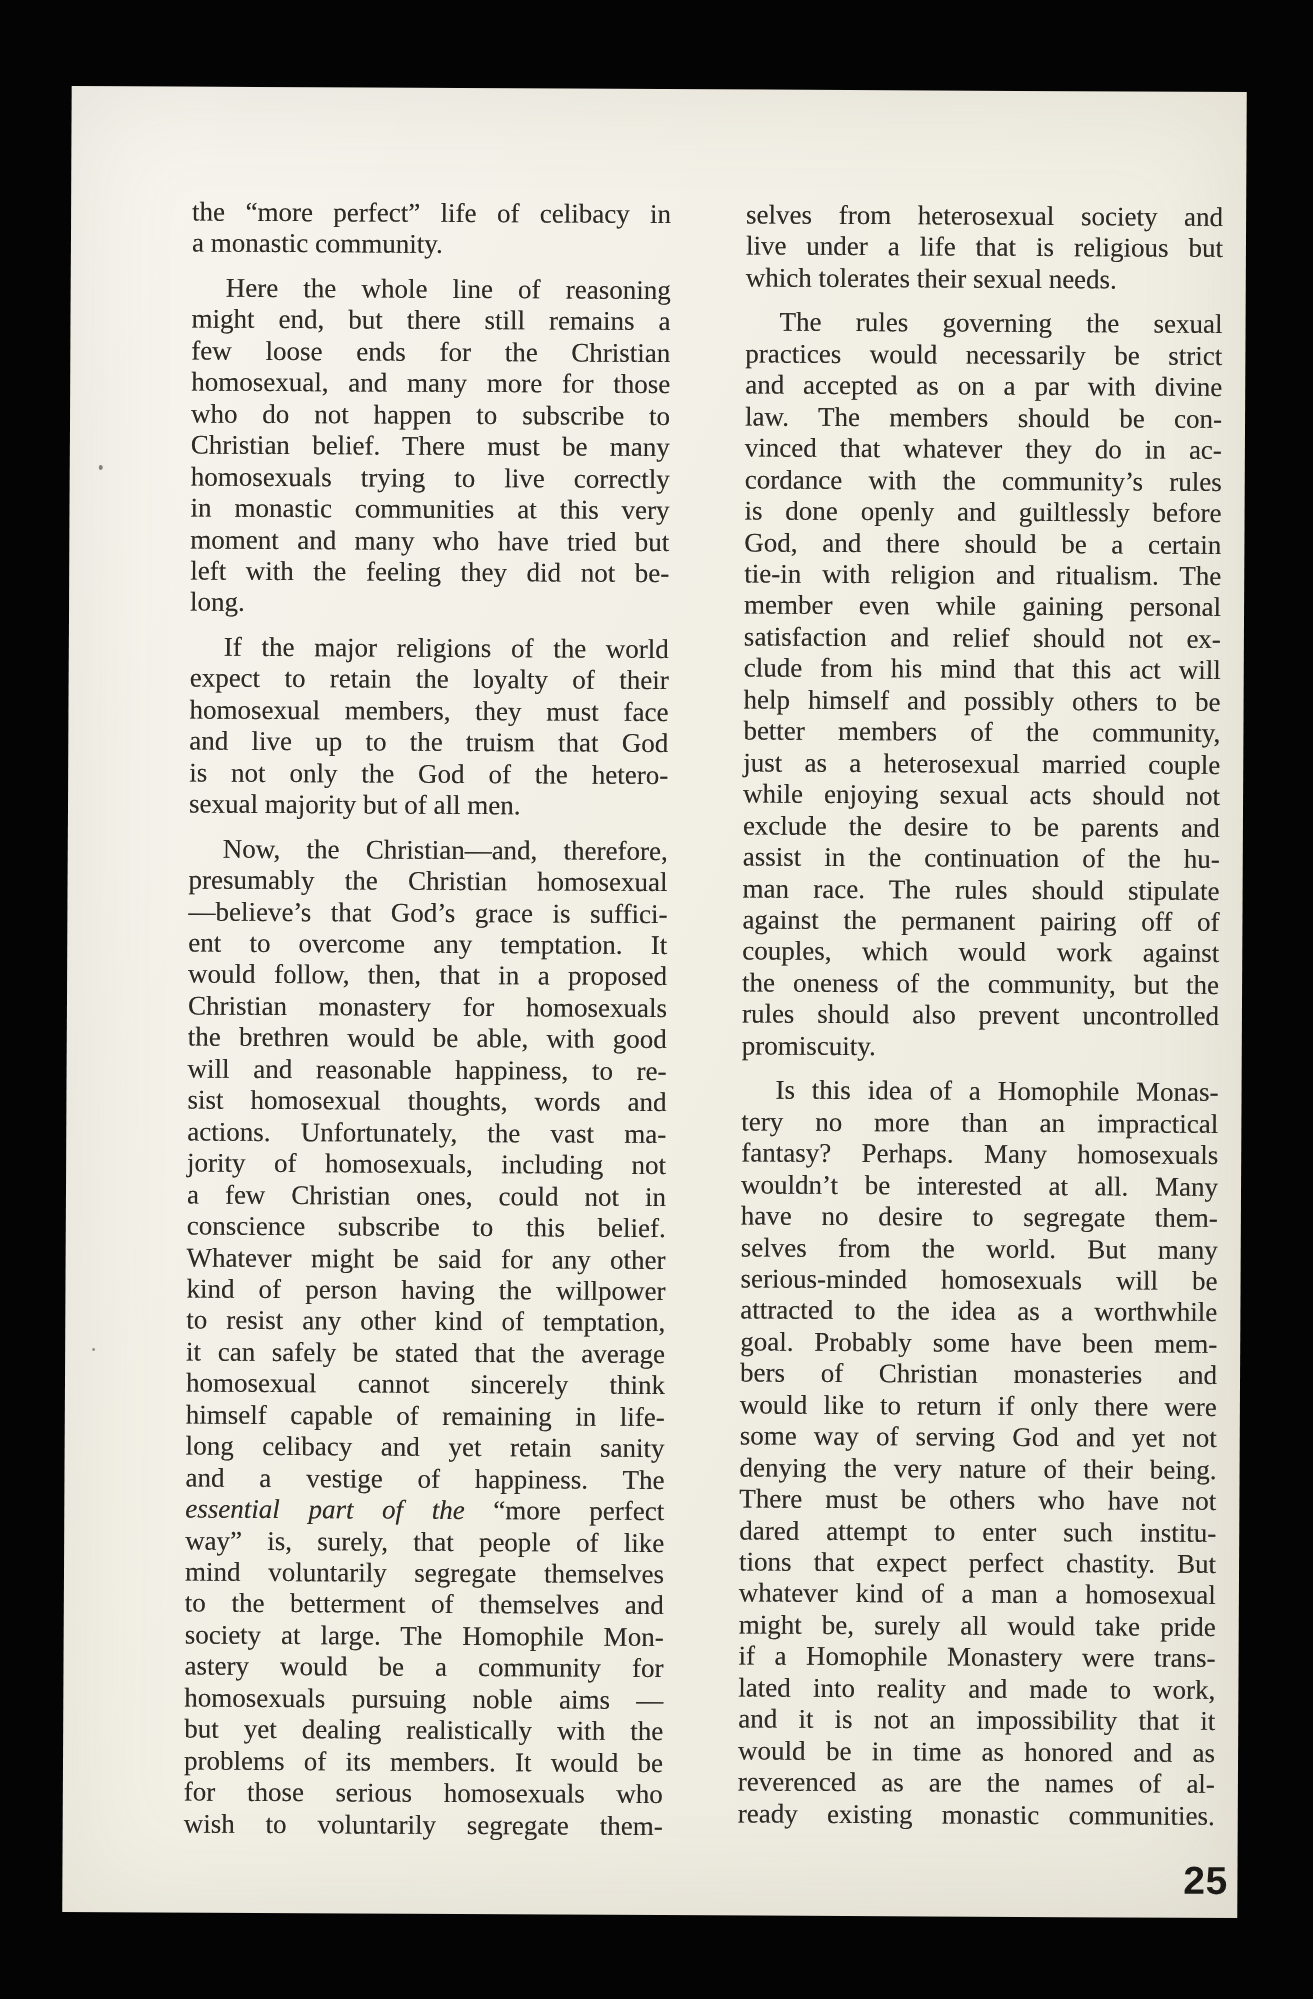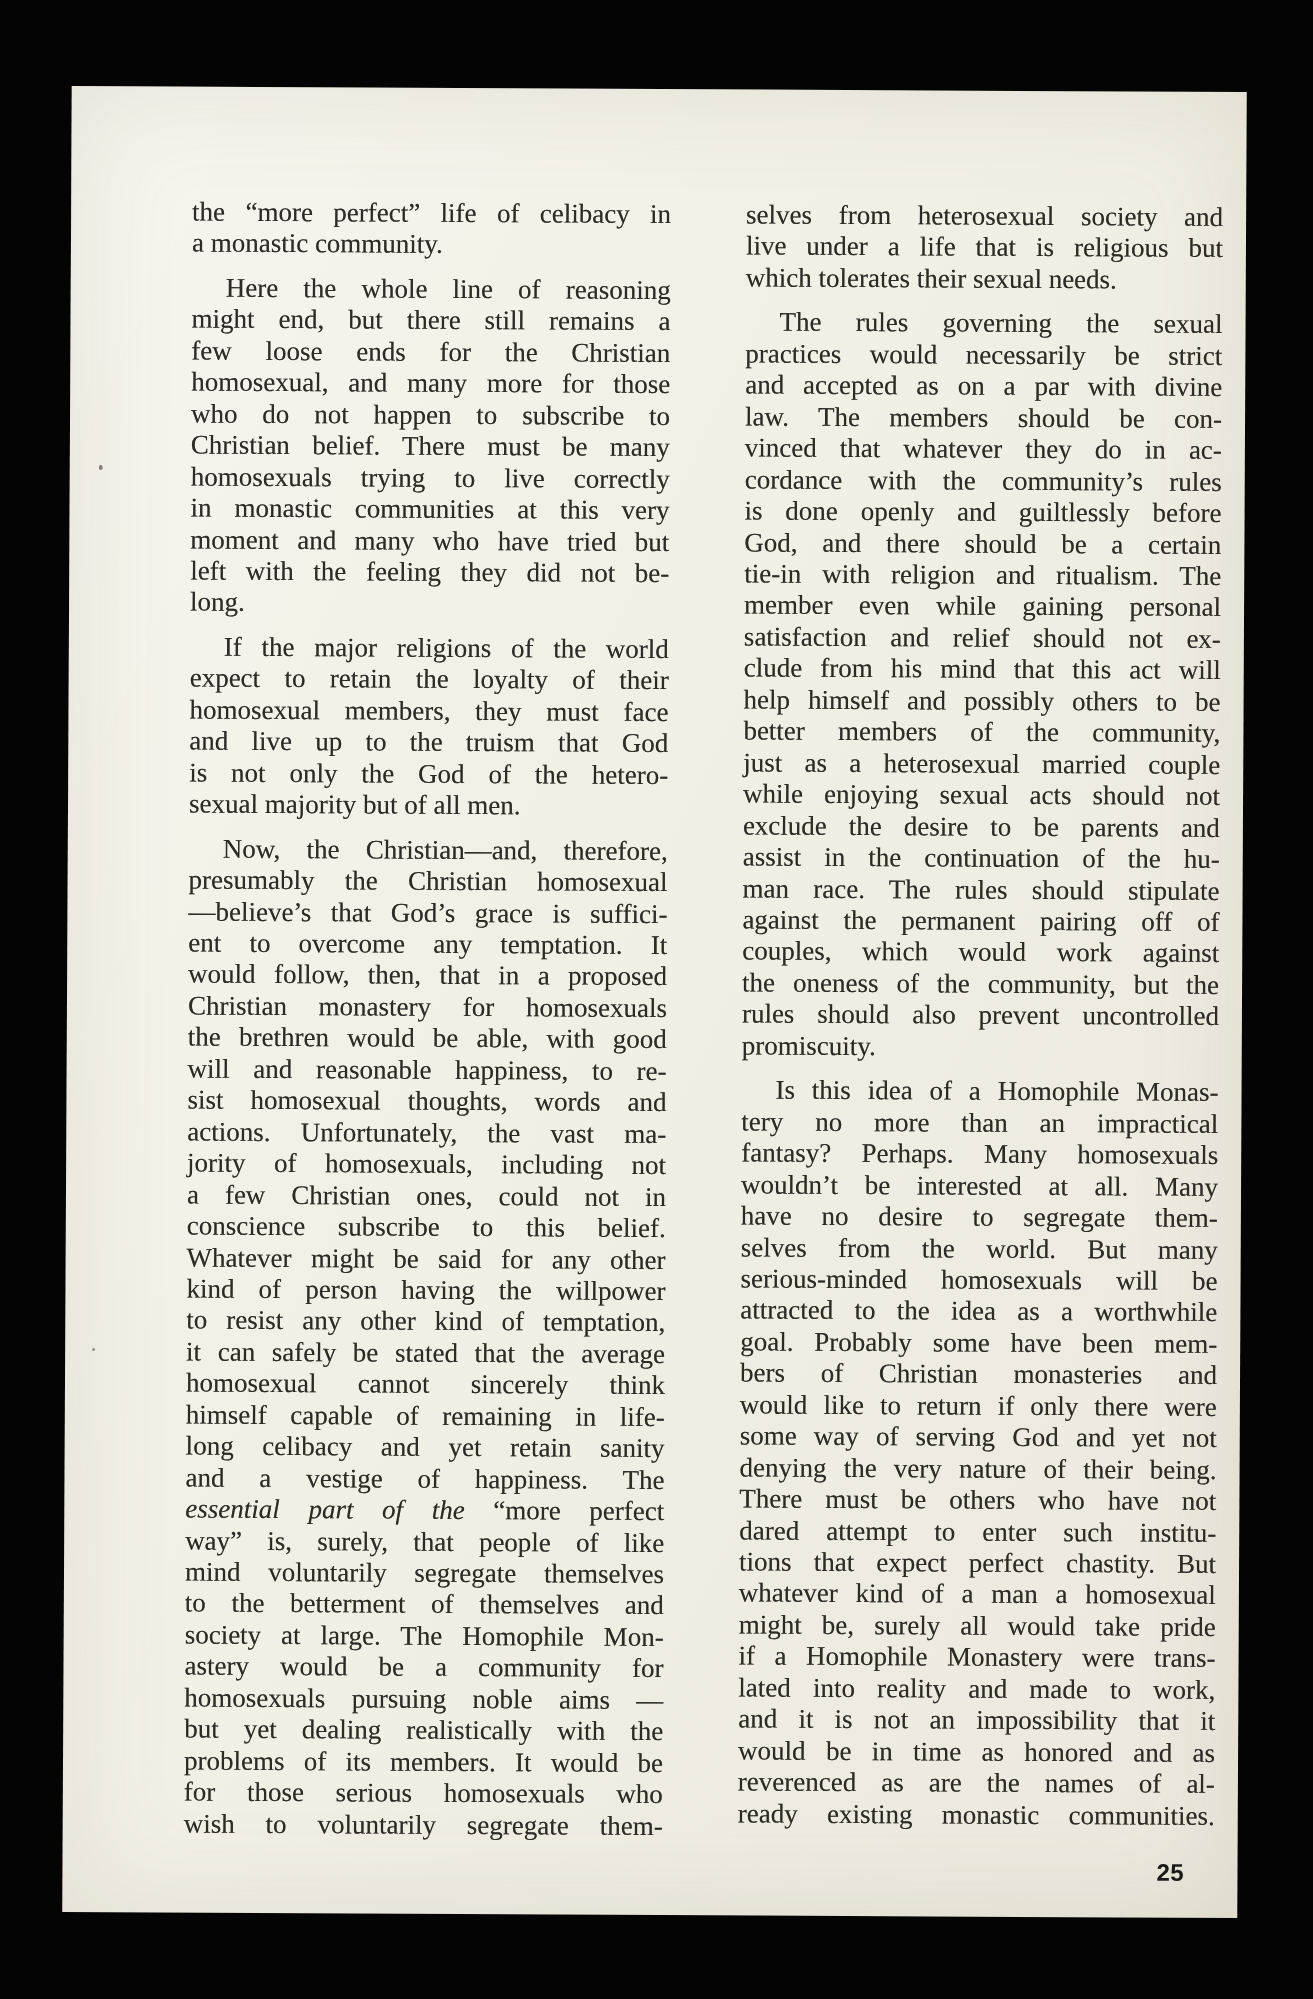--- a/index.html
+++ b/index.html
@@ -34,24 +34,24 @@
   .col-left  { left: 121px; width: 479px; }
   .col-right { left: 675px; width: 477px; }
   .para { margin: 0; }
   .para + .para { margin-top: 13px; }
   .para.indent .line:first-child { text-indent: 34px; }
   .line { text-align: justify; text-align-last: justify; }
   .line.endline { text-align-last: left; }
   .line i { font-style: italic; }
   .page-number {
     position: absolute;
-    left: 1094px; top: 1767px;
+    left: 1121px; top: 1767px;
     font-family: "Liberation Sans", "DejaVu Sans", sans-serif;
     font-weight: 700;
-    font-size: 24px;
+    font-size: 39px;
     letter-spacing: 0.5px;
     color: #1b1a17;
   }
   .speck { position: absolute; border-radius: 50%; background: #57534b; }
   .speck-1 { left: 29px;  top: 379px;  width: 4px; height: 5px; opacity: 0.7; }
   .speck-2 { left: 27px;  top: 1262px; width: 3px; height: 3px; opacity: 0.6; }
 </style>
 </head>
 <body style="--bg: #040404; --paper: #f2efe5; --ink: #2e2b26;">
 

